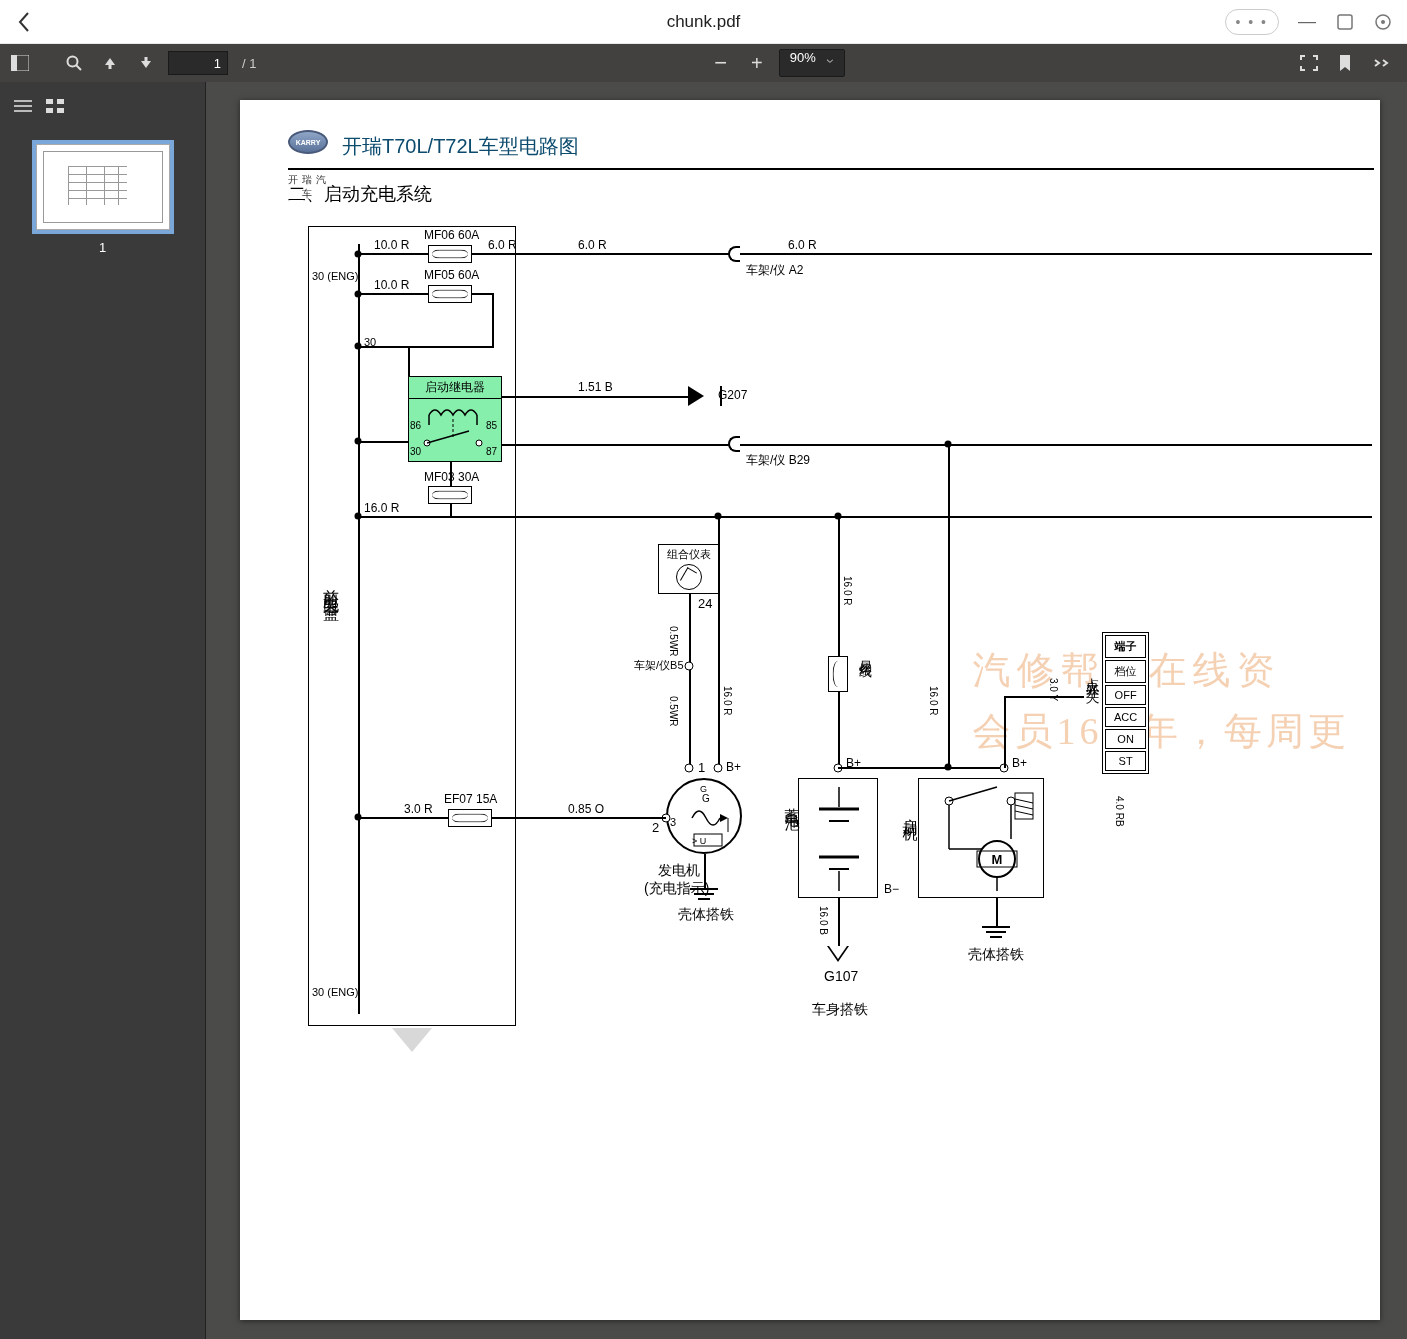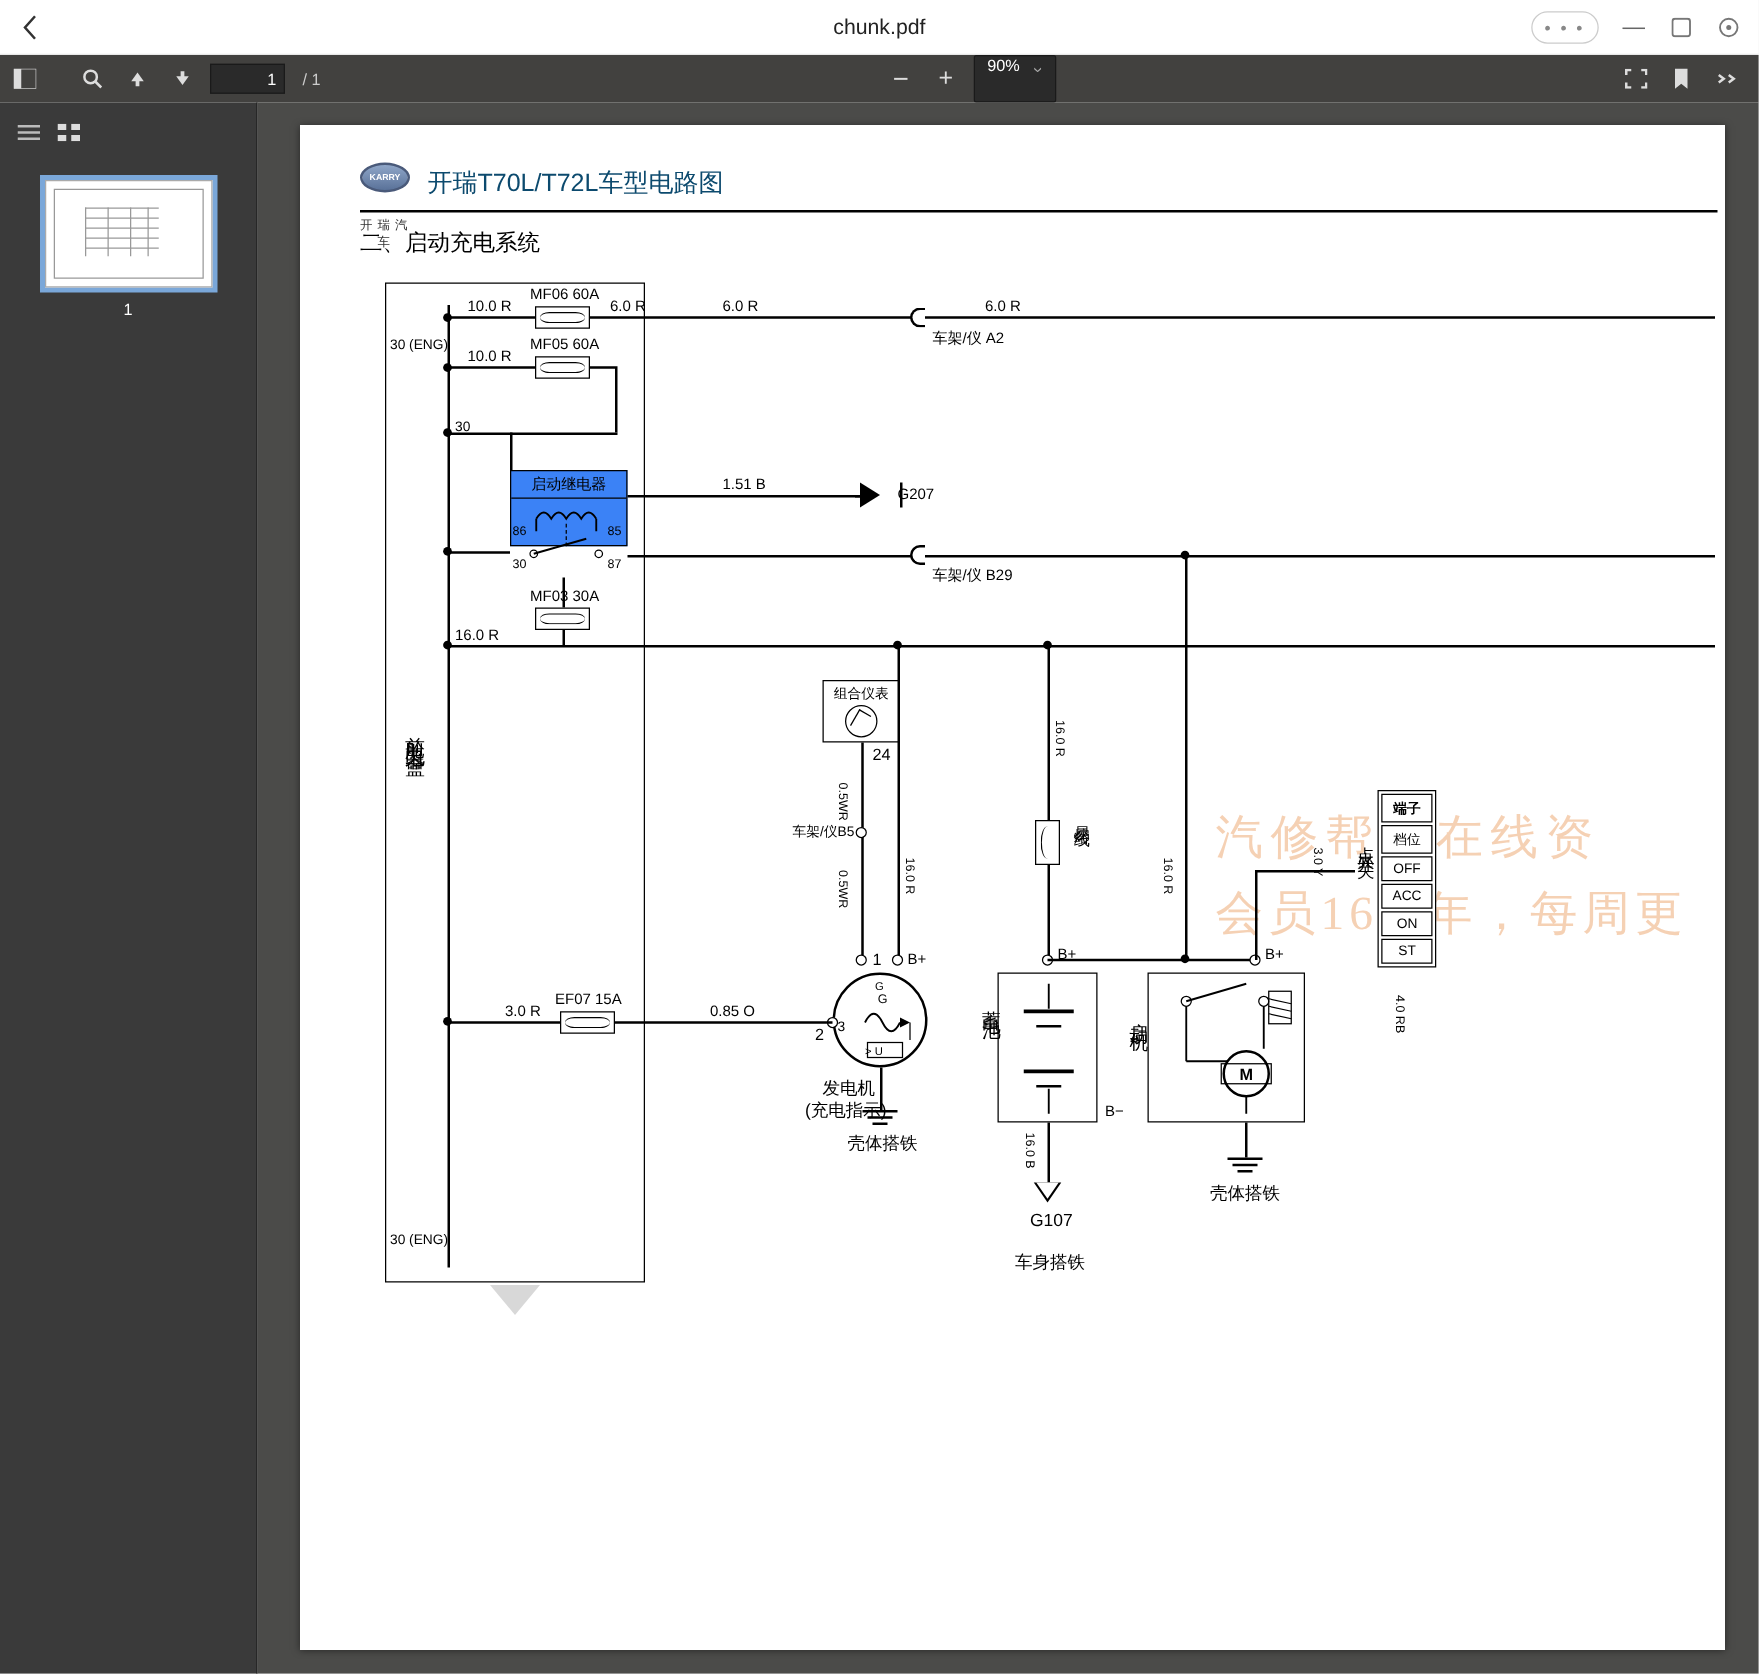--- a/index.html
+++ b/index.html
@@ -35,21 +35,21 @@
   color:#e8e8e8;
   font-size:14px;
   padding: 0 6px;
 }
 .viewerbar .group { display:flex; align-items:center; gap:8px; }
 .tbtn { width:28px; height:28px; display:flex; align-items:center; justify-content:center; color:#ddd; border-radius:3px;}
 .sep { width:10px; }
 .pageinput { width:60px; height:24px; background:#2a2a2a; border:1px solid #1a1a1a; color:#fff; text-align:right; padding-right:6px; font-size:13px;}
 .pagecount { color:#ccc; font-size:13px; margin-left:6px;}
 .spacer { flex:1; }
-.zoomselect { background:#2a2a2a; border:1px solid #1a1a1a; color:#fff; height:38px; padding:0 28px 16px 10px; font-size:13px; position:relative; border-radius:2px;}
+.zoomselect { background:#2a2a2a; border:1px solid #1a1a1a; color:#fff; height:28px; padding:0 28px 16px 10px; font-size:13px; position:relative; border-radius:2px;}
 .zoomselect::after { content:"›"; position:absolute; right:10px; top:3px; transform:rotate(90deg); color:#aaa; font-size:14px;}
 
 
 .main { display:flex; height: calc(1339px - 44px - 38px); }
 .sidepanel {
   width: 206px;
   background:#3a3a3a;
   border-right:1px solid #222;
   padding-top:8px;
 }
@@ -116,21 +116,21 @@
 
 .fuse { position:absolute; width:44px; height:18px; border:1.5px solid #000; background:#fff;}
 .fuse::before { content:""; position:absolute; left:3px; right:3px; top:50%; height:7px; transform:translateY(-50%); border-top:1.5px solid #000; border-bottom:1.5px solid #000; border-radius:10px/6px;}
 .connL { position:absolute; width:12px; height:16px; border-left:2px solid #000; border-top:2px solid #000; border-bottom:2px solid #000; border-top-left-radius:10px; border-bottom-left-radius:10px; background:#fff;}
 
 
 .diode { position:absolute; width:0; height:0; border-top:10px solid transparent; border-bottom:10px solid transparent; border-left:16px solid #000;}
 .diode::after{content:"";position:absolute;left:16px;top:-10px;width:2px;height:20px;background:#000;}
 
 
-.relay { position:absolute; border:1.5px solid #000; width:94px; height:61px; background:#3b82f6;}
+.relay { position:absolute; border:1.5px solid #000; width:94px; height:86px; background:#86efac;}
 .relay .rlbl{ position:absolute; top:2px; left:0; right:0; text-align:center; font-size:12px; border-bottom:1px solid #000; padding-bottom:2px;}
 .relay svg{position:absolute;}
 
 
 .efuse { position:absolute; width:20px; height:36px; border:1.5px solid #000; background:#fff;}
 .efuse::before{content:"";position:absolute;left:50%;top:4px;width:10px;height:26px;border-left:1.5px solid #000;border-radius:50%;transform:translateX(-50%);}
 
 
 .gen { position:absolute; width:76px; height:76px; border:2px solid #000; border-radius:50%; background:#fff;}
 

